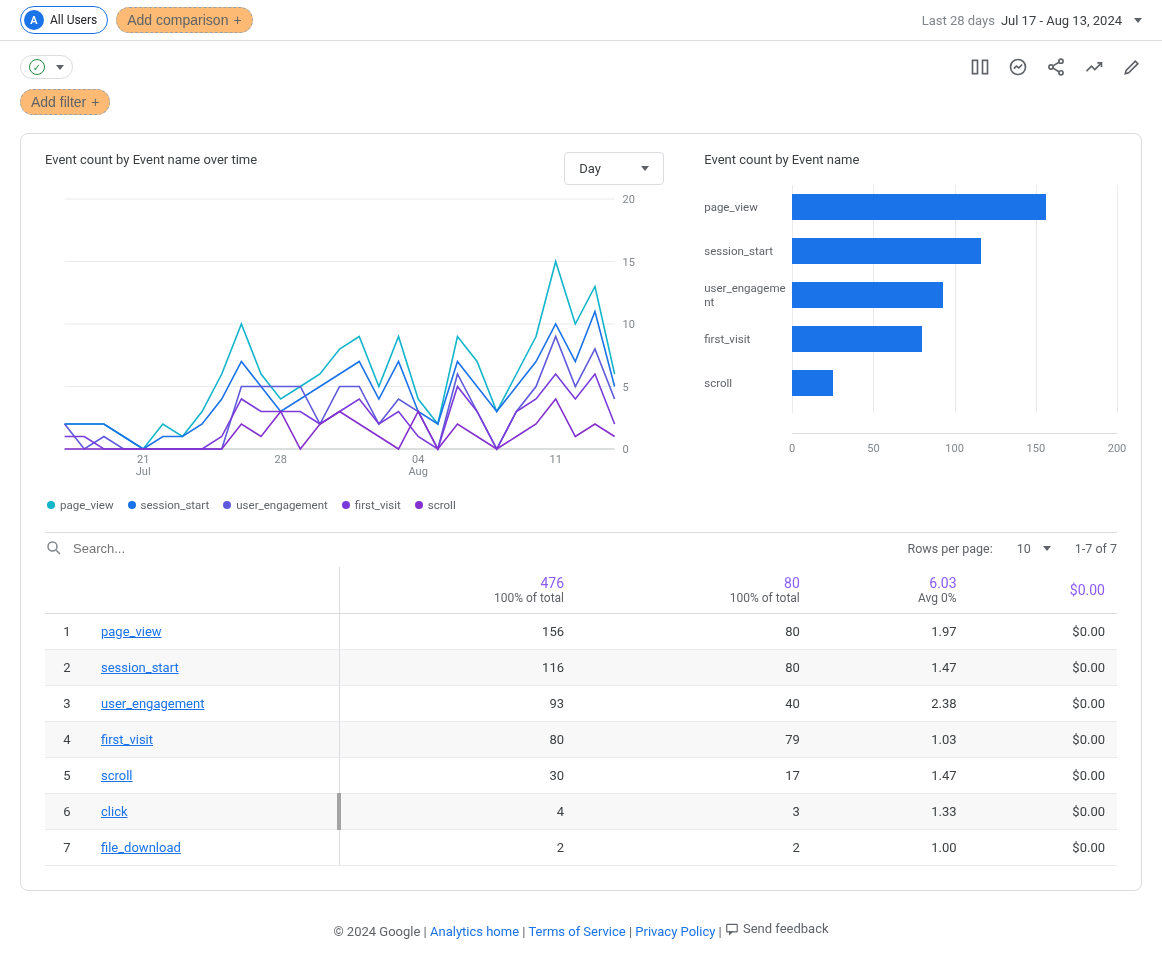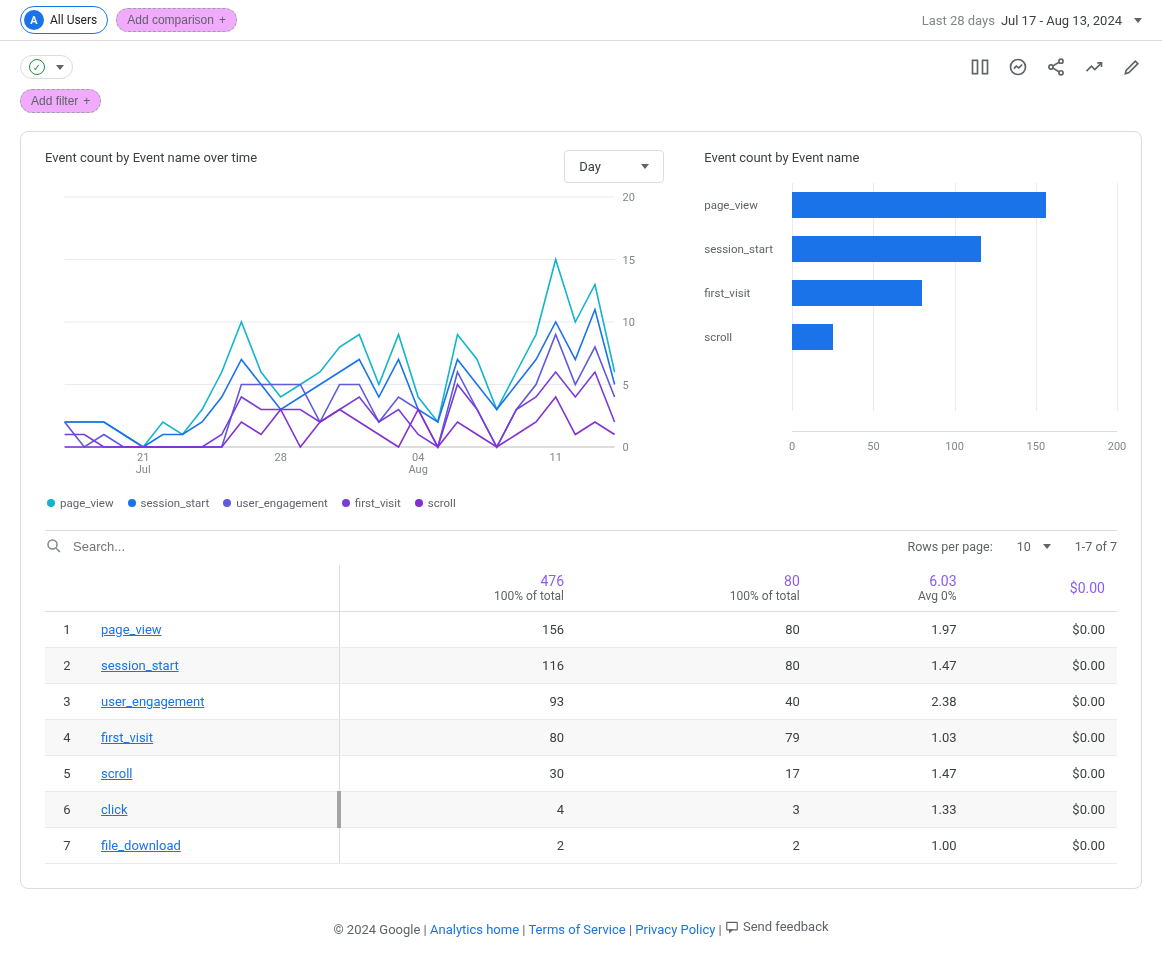--- a/index.html
+++ b/index.html
@@ -1,21 +1,21 @@
 <!DOCTYPE html>
 <html><head>
 <meta charset="utf-8">
 <style>
   * { box-sizing: border-box; margin: 0; padding: 0; }
   body { font-family: "Google Sans", Roboto, Arial, sans-serif; font-size: 13px; color: #3c4043; background: #fff; width: 1162px; }
   .topbar { display: flex; align-items: center; justify-content: space-between; padding: 6px 20px; border-bottom: 1px solid #dadce0; }
   .top-left { display: flex; align-items: center; gap: 8px; }
   .pill { display: inline-flex; align-items: center; border: 1px solid #1a73e8; border-radius: 16px; padding: 3px 10px 3px 3px; font-size: 12px; color:#202124; }
   .pill .badge-a { background:#1a73e8; color:#fff; width:20px; height:20px; border-radius:50%; display:flex; align-items:center; justify-content:center; margin-right:6px; font-weight:600; font-size:11px; }
-  .dashed-btn { border: 1px dashed #9aa0a6; border-radius: 14px; padding: 4px 10px; font-size: 12px; color:#5f6368; display:inline-flex; align-items:center; gap:5px; background:#f0abfc; cursor:pointer; }
+  .dashed-btn { border: 1px dashed #9aa0a6; border-radius: 14px; padding: 4px 10px; font-size: 14px; color:#5f6368; display:inline-flex; align-items:center; gap:5px; background:#fdba74; cursor:pointer; }
   .top-right { display:flex; align-items:center; gap:6px; color:#5f6368; font-size:13px; }
   .date-range { color:#3c4043; font-size:13px; }
   .dropdown-caret { width:0; height:0; border-left:4px solid transparent; border-right:4px solid transparent; border-top:5px solid #5f6368; display:inline-block; margin-left:6px; }
   .title-row { display:flex; align-items:center; justify-content:space-between; padding: 14px 20px 4px; }
   .title-left { display:flex; align-items:center; gap:10px; }
   .title-left h1 { font-size: 22px; font-weight: 400; color:#202124; }
   .status-chip { border:1px solid #dadce0; border-radius: 14px; padding:3px 8px; display:inline-flex; align-items:center; gap:5px; }
   .check-circle { width:16px; height:16px; border:1.5px solid #1e8e3e; border-radius:50%; display:flex; align-items:center; justify-content:center; color:#1e8e3e; font-size:10px; }
   .icon-row { display:flex; gap:18px; color:#5f6368; }
   .icon-row svg, .icon-row .ico { cursor:pointer; }
@@ -214,20 +214,26 @@
                 <div class="bar-fill" style="width:78%"></div>
               </div>
             </div>
             <div class="bar-row">
               <div class="bar-label">session_start</div>
               <div class="bar-track">
                 <div class="bar-fill" style="width:57.99999999999999%"></div>
               </div>
             </div>
             <div class="bar-row">
+              <div class="bar-label">user_engageme<br>nt</div>
+              <div class="bar-track">
+                <div class="bar-fill" style="width:46.5%"></div>
+              </div>
+            </div>
+            <div class="bar-row">
               <div class="bar-label">first_visit</div>
               <div class="bar-track">
                 <div class="bar-fill" style="width:40%"></div>
               </div>
             </div>
             <div class="bar-row">
               <div class="bar-label">scroll</div>
               <div class="bar-track">
                 <div class="bar-fill" style="width:12.5%"></div>
               </div>

